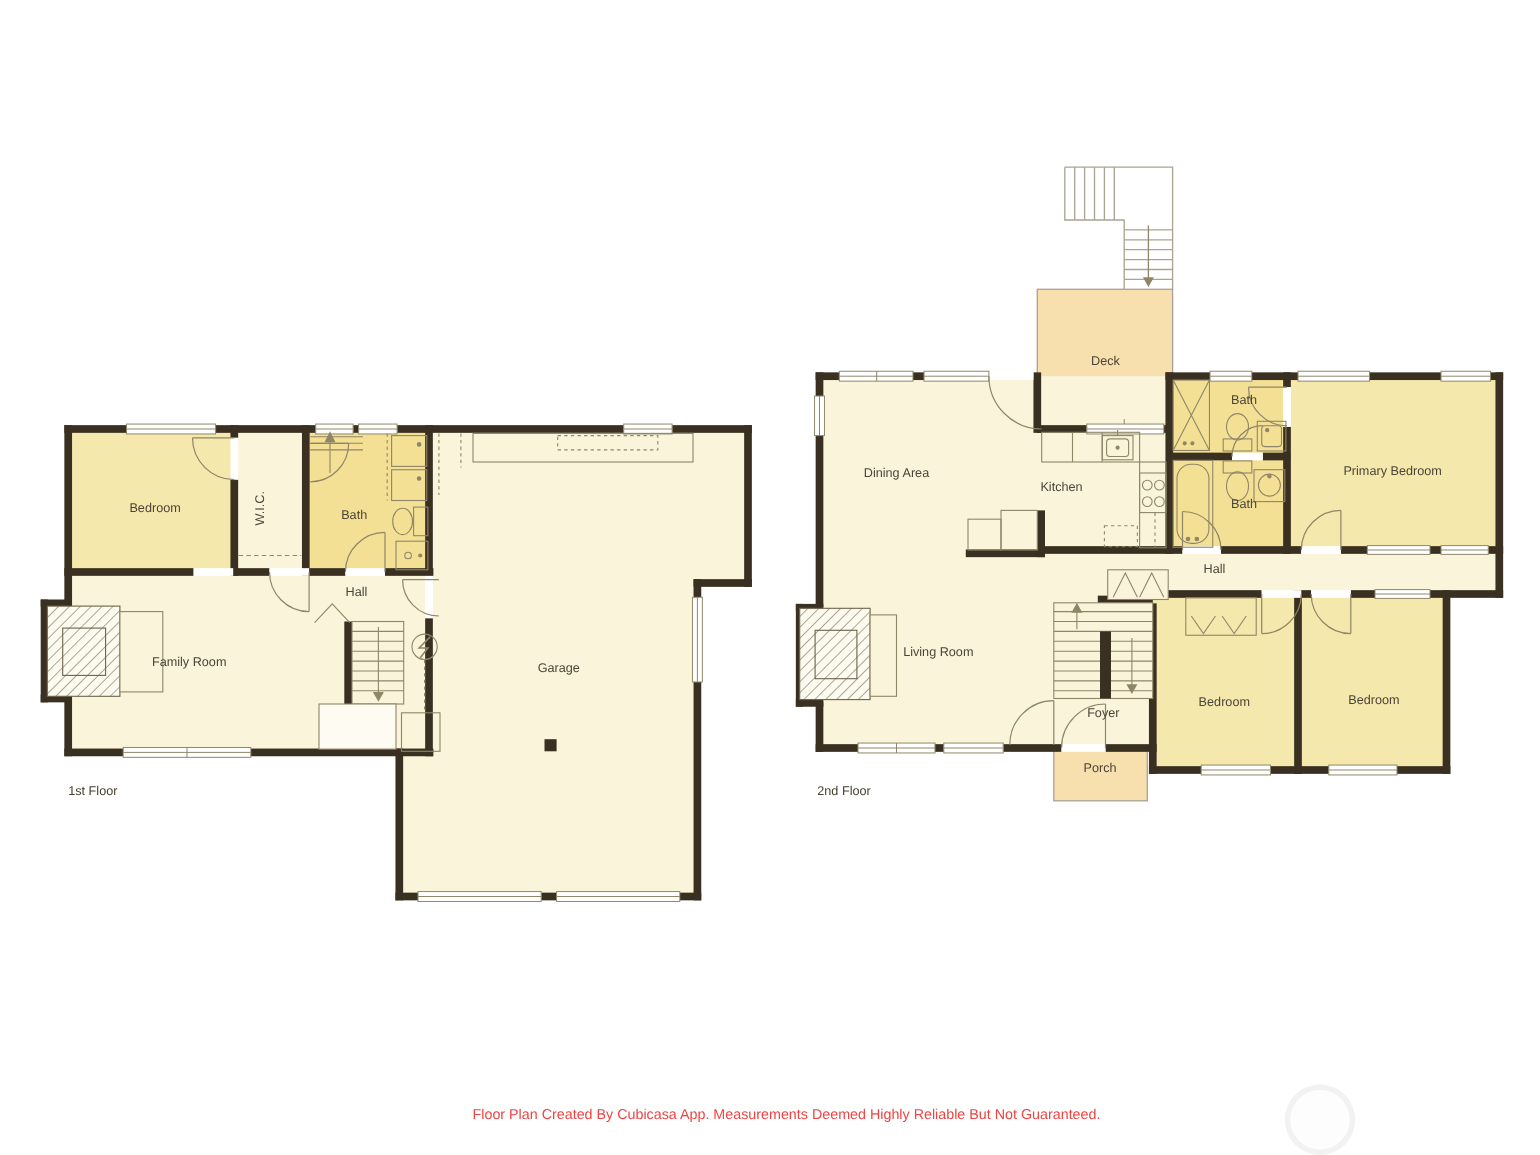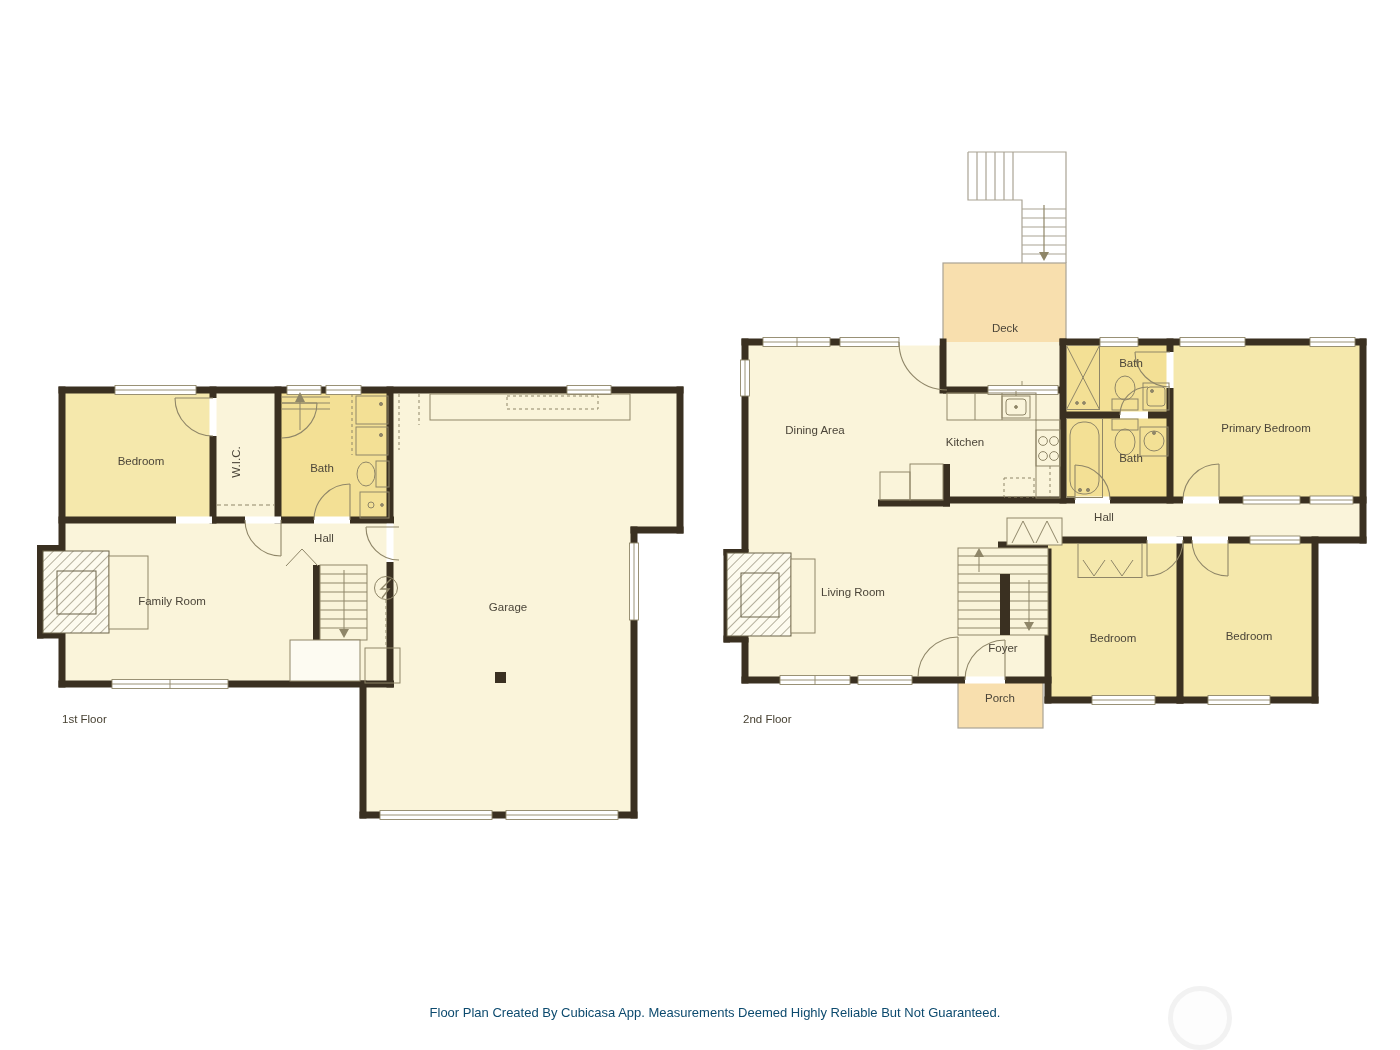--- a/index.html
+++ b/index.html
@@ -2,21 +2,21 @@
 <html><head>
 <meta charset="utf-8">
 <style>
   html,body{margin:0;padding:0;background:#ffffff;}
   .canvas{position:relative;width:1400px;height:1050px;background:#ffffff;overflow:hidden;
           font-family:"Liberation Sans",sans-serif;}
   svg{position:absolute;left:0;top:0;}
   text{font-family:"Liberation Sans",sans-serif;fill:#4b4539;font-size:11.5px;}
   .floorlbl{font-size:11.5px;fill:#474132;}
   .footer{position:absolute;left:0;right:0;top:1005px;text-align:center;
-          font-size:13px;color:#0c4a6e;padding-left:30px;}
+          font-size:13px;color:#ef4444;padding-left:30px;}
   .watermark{position:absolute;left:1168px;top:986px;width:54px;height:54px;border-radius:50%;
              border:5px solid #f2f2f2;background:#fdfdfd;}
 </style>
 </head>
 <body>
 
 <div class="canvas">
 <svg width="1400" height="1050" viewBox="0 0 1400 1050">
   <defs>
     <pattern id="hatch" width="7" height="7" patternUnits="userSpaceOnUse" patternTransform="rotate(45)">

